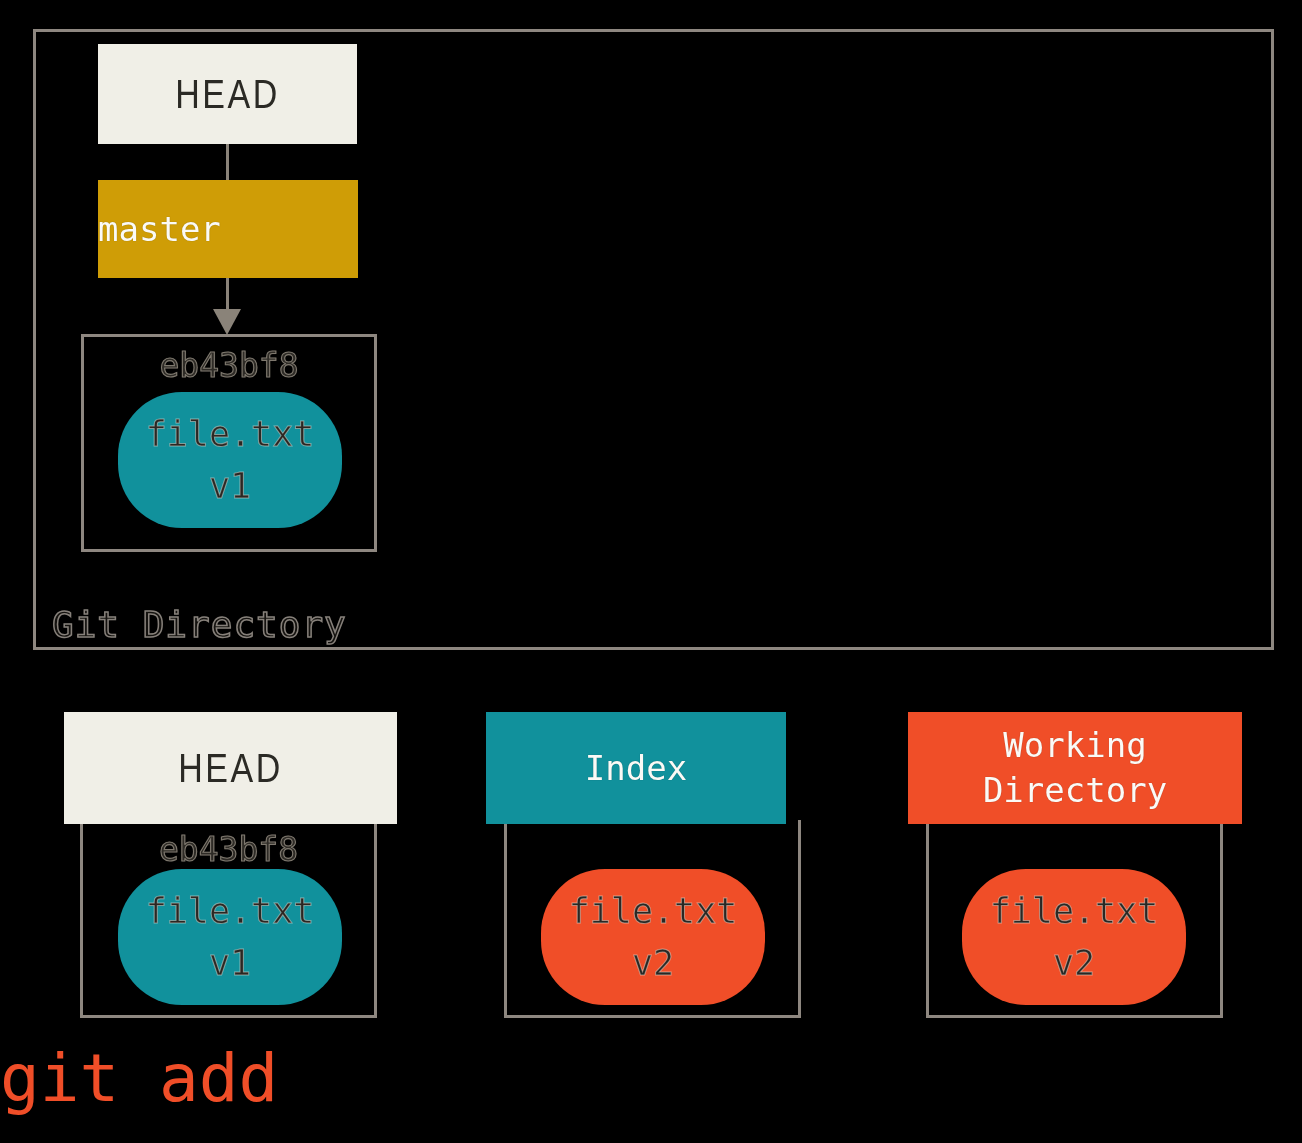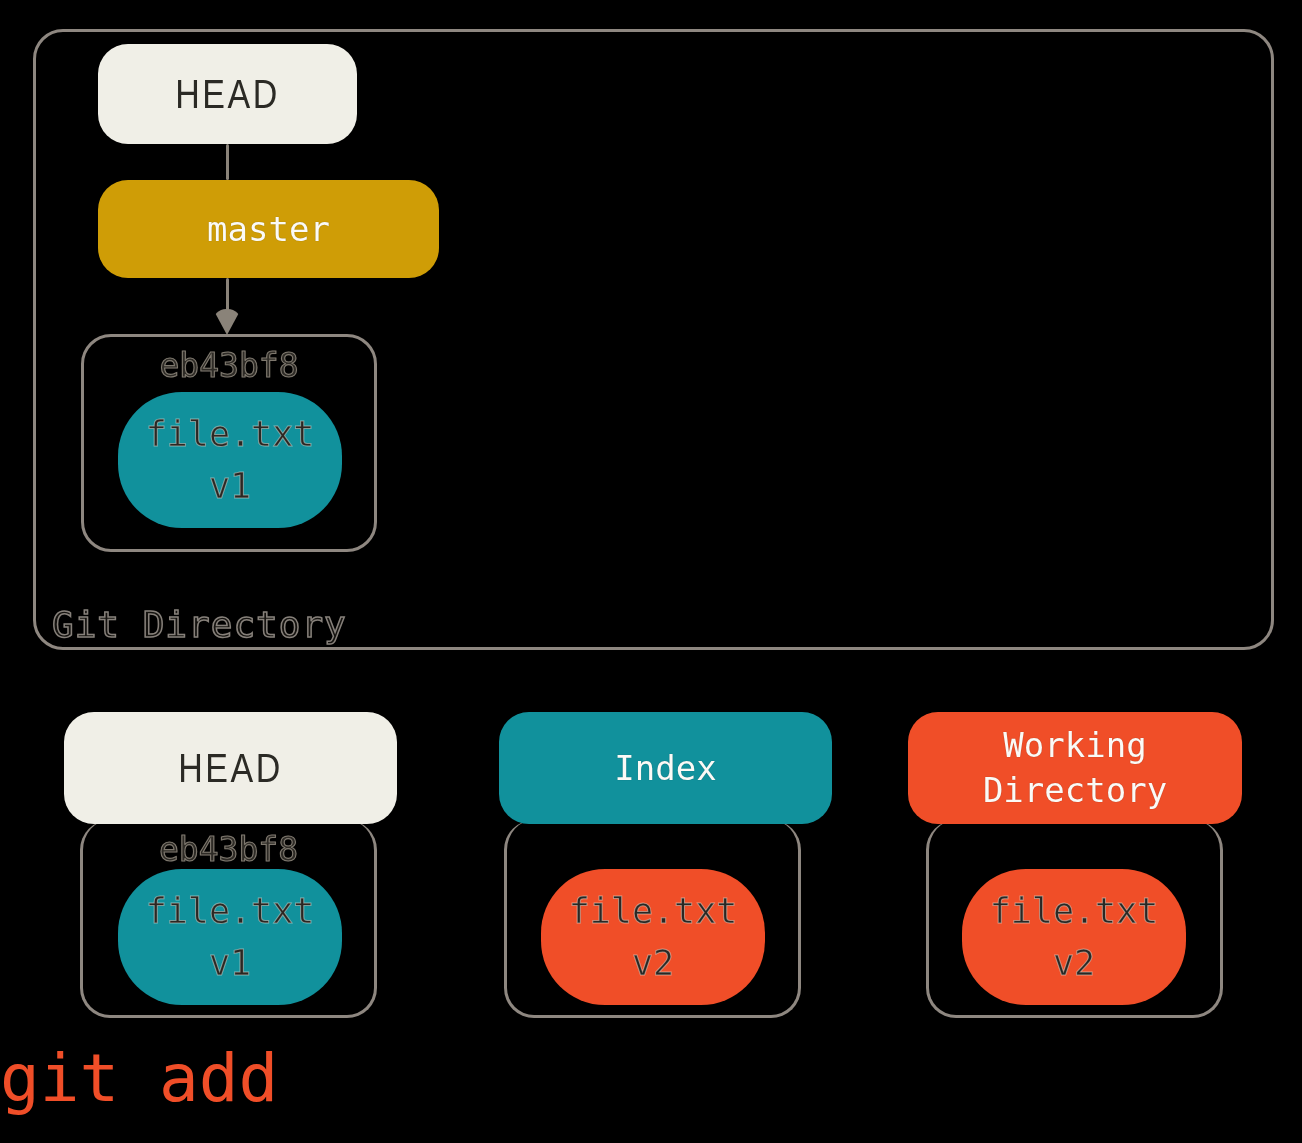--- a/index.html
+++ b/index.html
@@ -8,21 +8,21 @@
     background: #000000;
   }
   .canvas {
     position: relative;
     width: 1302px;
     height: 1143px;
     background: #000000;
     overflow: hidden;
     font-family: "DejaVu Sans Mono", "Liberation Mono", monospace;
   }
-  .abs { position: absolute; box-sizing: border-box; border-radius: 30px; }
+  .abs { position: absolute; box-sizing: border-box; }
 
   
   .outer-box {
     left: 33px; top: 29px; width: 1241px; height: 621px;
     border: 3px solid #8E8780;
   }
   .commit-box {
     left: 81px; top: 334px; width: 296px; height: 218px;
     border: 3px solid #8E8780;
   }
@@ -32,23 +32,23 @@
     left: 98px; top: 44px; width: 259px; height: 100px;
     background: #F0EFE7;
     display: flex; align-items: center; justify-content: center;
   }
   .head-label {
     font-family: "Liberation Sans", sans-serif;
     font-size: 40px; color: #2B2A25; letter-spacing: 3px;
     transform: scaleX(0.85); display: inline-block;
   }
   .master-box {
-    left: 98px; top: 180px; width: 341px; height: 98px;
+    left: 98px; top: 180px; width: 260px; height: 98px;
     background: #CF9D06;
-    display: flex; align-items: center; justify-content: center;
+    display: flex; align-items: center; 
   }
   .hdr-mono {
     font-size: 34px; color: #FBFAF6;
     text-shadow: 0 0 1px rgba(0,0,0,0.35);
     text-align: center; line-height: 45px;
   }
 
   
   .vline { width: 3px; background: #8A8379; }
   .line1 { left: 226px; top: 144px; height: 36px; }
@@ -148,21 +148,21 @@
   <div class="abs col-header hdr-offwhite" style="left:64px; top:712px; width:333px;">
     <span class="head-label">HEAD</span>
   </div>
   <div class="abs commit-id ghost" style="left:80px; top:830px; width:297px;">eb43bf8</div>
   <div class="abs blob blob-teal" style="left:118px; top:869px;">
     <div>file.txt</div>
     <div>v1</div>
   </div>
 
   <div class="abs col-body" style="left:504px; top:820px;"></div>
-  <div class="abs col-header hdr-teal" style="left:499px; top:712px; width:333px;">
+  <div class="abs col-header hdr-teal" style="left:486px; top:712px; width:300px;">
     <span class="hdr-mono">Index</span>
   </div>
   <div class="abs blob blob-orange" style="left:541px; top:869px;">
     <div>file.txt</div>
     <div>v2</div>
   </div>
 
   <div class="abs col-body" style="left:926px; top:820px;"></div>
   <div class="abs col-header hdr-orange" style="left:908px; top:712px; width:334px;">
     <span class="hdr-mono wd-title">Working Directory</span>

